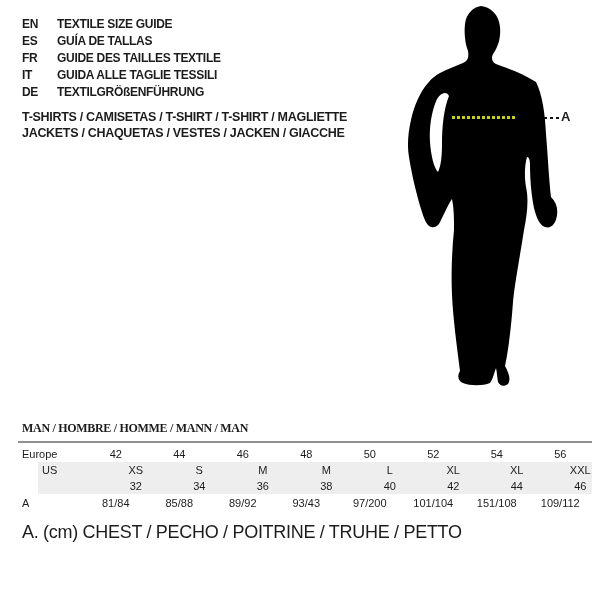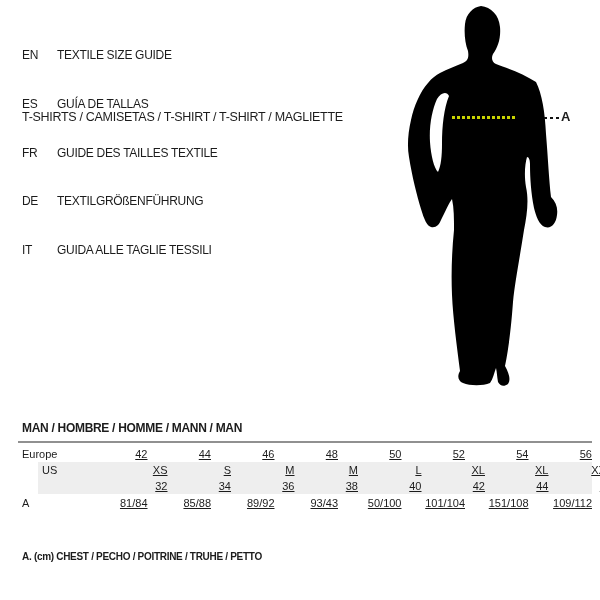--- a/index.html
+++ b/index.html
@@ -5,88 +5,89 @@
   html,body{margin:0;padding:0;}
   body{
     width:600px;height:600px;background:#ffffff;
     font-family:"Liberation Sans", sans-serif;color:#1c1c1c;
     position:relative;overflow:hidden;
   }
   .page{position:absolute;inset:0;}
 
   
   .lang-list{position:absolute;left:22px;top:16px;}
-  .lang-row{display:flex;height:16.8px;
-    font-weight:normal;font-size:12px;letter-spacing:-0.3px;margin-top:32px;}
+  .lang-row{display:flex;height:16.8px;align-items:center;
+    font-weight:bold;font-size:12px;letter-spacing:-0.3px;}
   .lang-code{width:35px;flex:0 0 35px;}
 
   
   .products{position:absolute;left:22px;top:110px;
-    font-weight:normal;font-size:12.5px;line-height:15.5px;letter-spacing:-0.3px;}
+    font-weight:bold;font-size:12.5px;line-height:15.5px;letter-spacing:-0.3px;}
 
   
   .figure{position:absolute;left:400px;top:0;width:200px;height:400px;}
   .figure svg{display:block;}
   .measure-yellow{position:absolute;left:452px;top:116px;width:63px;height:3px;
     background:repeating-linear-gradient(90deg,var(--accent) 0 3px,transparent 3px 5px);}
   .measure-black{position:absolute;left:544px;top:117px;width:16px;height:2px;
     background:repeating-linear-gradient(90deg,#111 0 3px,transparent 3px 6px);}
   .measure-label{position:absolute;left:561px;top:109px;
     font-size:13px;font-weight:bold;}
 
   
   .section-title{position:absolute;left:22px;top:421px;
-    font-weight:bold;font-size:12px;letter-spacing:-0.3px;}
+    font-weight:bold;font-size:12px;letter-spacing:-0.3px;font-family:Liberation Serif, serif;}
 
   
   .size-table{position:absolute;left:18px;top:441px;width:574px;font-size:11px;}
   .rule{height:2px;background:#909090;}
   .spacer{height:2px;}
   .thead{height:16px;background:#c8c8c8;display:flex;align-items:center;
     padding-left:4px;letter-spacing:-0.2px;}
   .trow{display:flex;align-items:center;}
   .trow.shaded{background:#eeeeee;margin-left:20px;}
   .trow .lbl{flex:0 0 62px;padding-left:4px;}
-  .trow .val{flex:0 0 63.5px;text-align:right;text-decoration:underline;}
+  .trow .val{flex:0 0 63.5px;text-align:center;}
   .h17{height:17px}.h16{height:16px}.h18{height:18px}
 
   
-  .footnote{position:absolute;left:22px;top:551px;
-    font-weight:bold;font-size:10px;letter-spacing:-0.3px;}
+  .footnote{position:absolute;left:22px;top:522px;
+    font-weight:normal;font-size:18px;letter-spacing:-0.3px;}
 </style>
 </head>
 <body>
 
 <div class="page">
 
   <div class="lang-list">
     <div class="lang-row">
       <span class="lang-code">EN</span>
       <span class="lang-label">TEXTILE SIZE GUIDE</span>
     </div>
     <div class="lang-row">
       <span class="lang-code">ES</span>
       <span class="lang-label">GUÍA DE TALLAS</span>
     </div>
     <div class="lang-row">
       <span class="lang-code">FR</span>
       <span class="lang-label">GUIDE DES TAILLES TEXTILE</span>
     </div>
     <div class="lang-row">
+      <span class="lang-code">IT</span>
+      <span class="lang-label">GUIDA ALLE TAGLIE TESSILI</span>
+    </div>
+    <div class="lang-row">
       <span class="lang-code">DE</span>
       <span class="lang-label">TEXTILGRÖßENFÜHRUNG</span>
-    </div>
-    <div class="lang-row">
-      <span class="lang-code">IT</span>
-      <span class="lang-label">GUIDA ALLE TAGLIE TESSILI</span>
     </div>
   </div>
 
   <div class="products">
     <div>T-SHIRTS / CAMISETAS / T-SHIRT / T-SHIRT / MAGLIETTE</div>
+    <div>JACKETS / CHAQUETAS / VESTES / JACKEN / GIACCHE</div>
   </div>
 
   <div class="figure">
     <svg width="200" height="400" viewBox="400 0 200 400" xmlns="http://www.w3.org/2000/svg">
       <path fill="#000000" fill-rule="evenodd" d="
         M481,6
         C491,7 499,15 500,27
         C501,38 498,47 493,54
         C491,58 492,62 496,64
         C507,68 524,74 536,82
@@ -176,21 +177,21 @@
       <span class="val">44</span>
       <span class="val">46</span>
     </div>
 
     <div class="trow h18">
       <span class="lbl">A</span>
       <span class="val">81/84</span>
       <span class="val">85/88</span>
       <span class="val">89/92</span>
       <span class="val">93/43</span>
-      <span class="val">50/100</span>
+      <span class="val">97/200</span>
       <span class="val">101/104</span>
       <span class="val">151/108</span>
       <span class="val">109/112</span>
     </div>
   </div>
 
   <div class="footnote">A. (cm) CHEST / PECHO / POITRINE / TRUHE / PETTO</div>
 
 </div>
 

